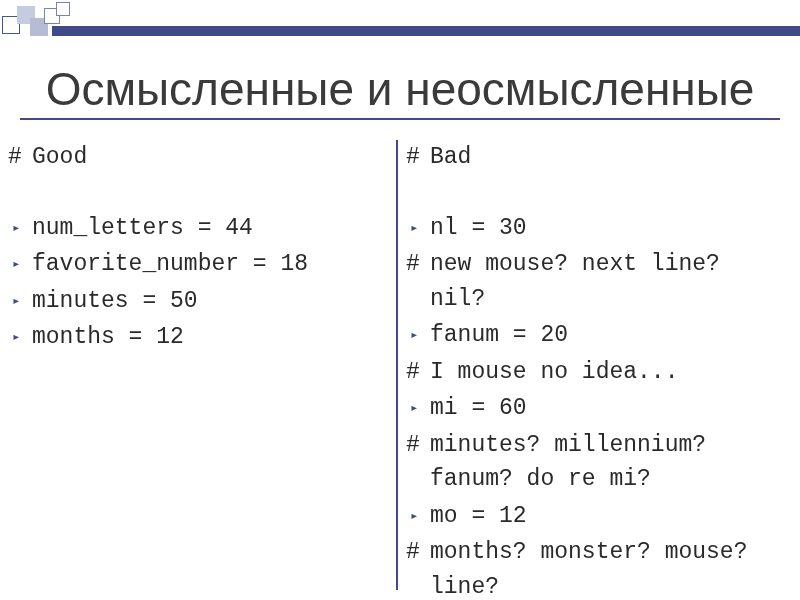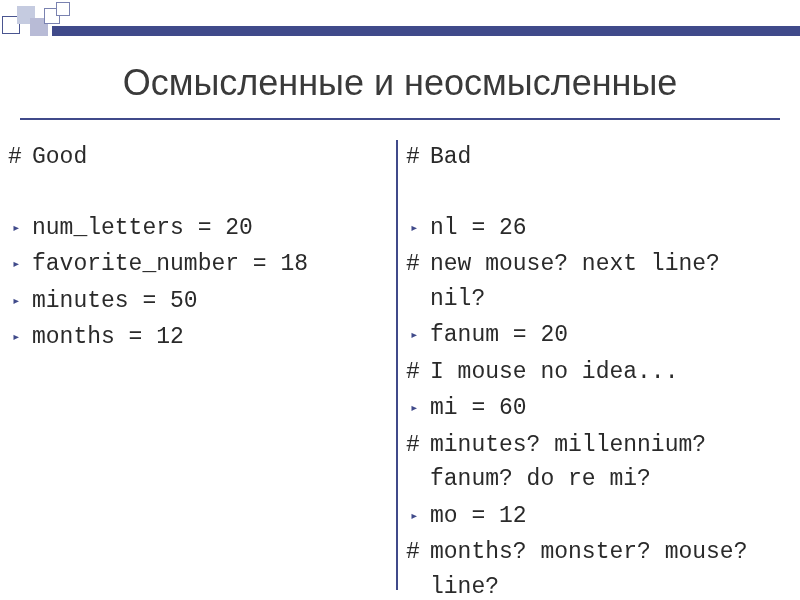--- a/index.html
+++ b/index.html
@@ -35,21 +35,21 @@
     right: 0;
     height: 10px;
     background: #404a8a;
   }
   .title {
     position: absolute;
     top: 62px;
     left: 0;
     width: 800px;
     text-align: center;
-    font-size: 36px;
+    font-size: 46px;
     color: #3a3a3a;
     font-weight: normal;
   }
   .underline {
     position: absolute;
     top: 118px;
     left: 20px;
     width: 760px;
     height: 2px;
     background: #404a8a;
@@ -116,21 +116,21 @@
 
 <div class="columns">
   <div class="col">
     <div class="line">
       <span class="hash">#</span>
       <span class="txt">Good</span>
     </div>
     <div class="blank"></div>
     <div class="line">
       <span class="bullet">▸</span>
-      <span class="txt">num_letters = 20</span>
+      <span class="txt">num_letters = 44</span>
     </div>
     <div class="line">
       <span class="bullet">▸</span>
       <span class="txt">favorite_number = 18</span>
     </div>
     <div class="line">
       <span class="bullet">▸</span>
       <span class="txt">minutes = 50</span>
     </div>
     <div class="line">
@@ -143,21 +143,21 @@
 
   <div class="col col-right">
     <div class="line">
       <span class="hash">#</span>
       <span class="txt">Bad</span>
     </div>
     <div class="blank"></div>
 
     <div class="line">
       <span class="bullet">▸</span>
-      <span class="txt">nl = 26</span>
+      <span class="txt">nl = 30</span>
     </div>
     <div class="line">
       <span class="hash">#</span>
       <span class="txt">new mouse? next line? nil?</span>
     </div>
     <div class="line">
       <span class="bullet">▸</span>
       <span class="txt">fanum = 20</span>
     </div>
     <div class="line">

